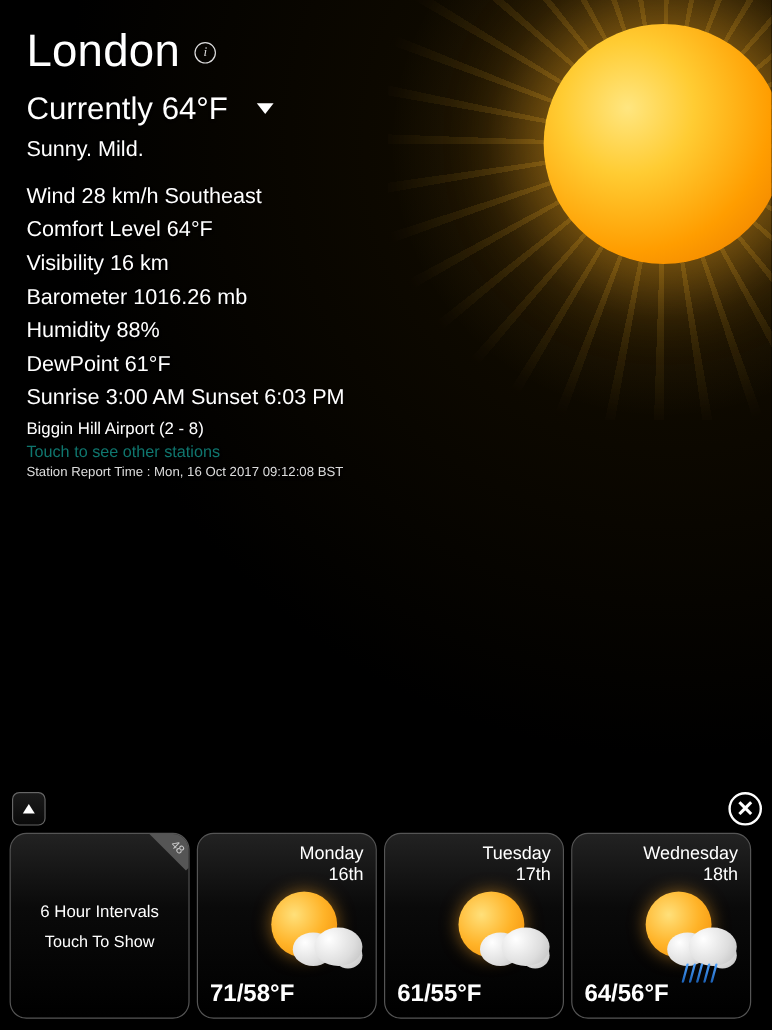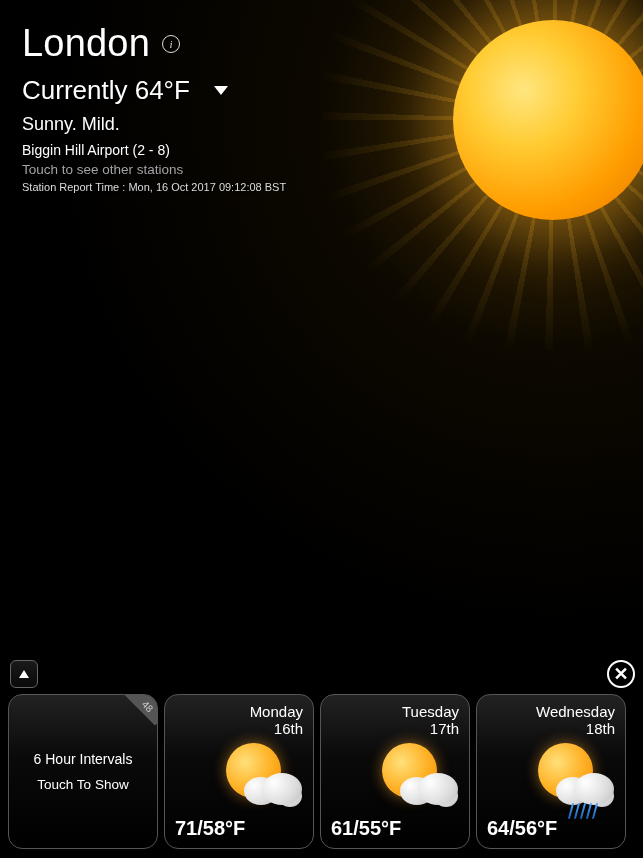--- a/index.html
+++ b/index.html
@@ -24,21 +24,21 @@
   .content { position: absolute; top: 22px; left: 22px; right: 16px; text-shadow: 0 1px 2px rgba(0,0,0,0.5); }
   .loc-row { display:flex; align-items:center; gap:12px; }
   .location { font-size: 38px; font-weight: 400; letter-spacing: 0.2px; }
   .info-btn { width: 18px; height: 18px; border: 1.3px solid #ddd; border-radius: 50%; display:flex; align-items:center; justify-content:center; font-family: Georgia, serif; font-style: italic; font-size: 11px; color:#ddd; background:transparent; cursor:pointer; }
   .curr-row { display:flex; align-items:center; gap:24px; margin-top: 10px; }
   .currently { font-size: 26px; font-weight: 400; }
   .drop { width:0; height:0; border-left:7px solid transparent; border-right:7px solid transparent; border-top:9px solid #fff; cursor:pointer; }
   .cond { font-size: 18px; margin-top: 8px; }
   .stats { margin-top: 18px; display:flex; flex-direction:column; gap:7px; font-size: 18px; font-weight:400; }
   .station { font-size: 14px; margin-top: 7px; }
-  .hint { font-size: 13.5px; margin-top: 4px; color:#a3a3a3; }
+  .hint { font-size: 13.5px; margin-top: 4px; color:#0f766e; }
   .report { font-size: 11px; margin-top: 4px; color:#ddd; }
 
   
   .expand-btn { position:absolute; left:10px; bottom:170px; width:28px; height:28px; border:1px solid #666; border-radius:6px; background: linear-gradient(#1a1a1a,#0a0a0a); display:flex; align-items:center; justify-content:center; cursor:pointer; }
   .expand-btn .tri { width:0; height:0; border-left:5px solid transparent; border-right:5px solid transparent; border-bottom:8px solid #fff; }
 
   .close-btn { position:absolute; right:8px; bottom:170px; width:28px; height:28px; border:2.3px solid #fff; border-radius:50%; background:#000; display:flex; align-items:center; justify-content:center; cursor:pointer; font-size:18px; font-weight:bold; color:#fff; line-height:1; }
 
   
   .strip { position:absolute; left:8px; right:0; bottom:4px; height:160px; display:flex; gap:6px; }
@@ -79,20 +79,29 @@
   <div class="loc-row">
     <div class="location">London</div>
     <button class="info-btn">i</button>
   </div>
   <div class="curr-row">
     <div class="currently">Currently 64°F</div>
     <div class="drop"></div>
   </div>
   <div class="cond">Sunny. Mild.</div>
 
+  <div class="stats">
+    <div>Wind 28 km/h Southeast</div>
+    <div>Comfort Level 64°F</div>
+    <div>Visibility 16 km</div>
+    <div>Barometer 1016.26 mb</div>
+    <div>Humidity 88%</div>
+    <div>DewPoint 61°F</div>
+    <div>Sunrise 3:00 AM Sunset 6:03 PM</div>
+  </div>
 
   <div class="station">
     <span>Biggin Hill Airport (2 - 8)</span>
   </div>
   <div class="hint">Touch to see other stations</div>
   <div class="report">Station Report Time : Mon, 16 Oct 2017 09:12:08 BST</div>
 </div>
 
 <div class="expand-btn">
   <div class="tri"></div>

